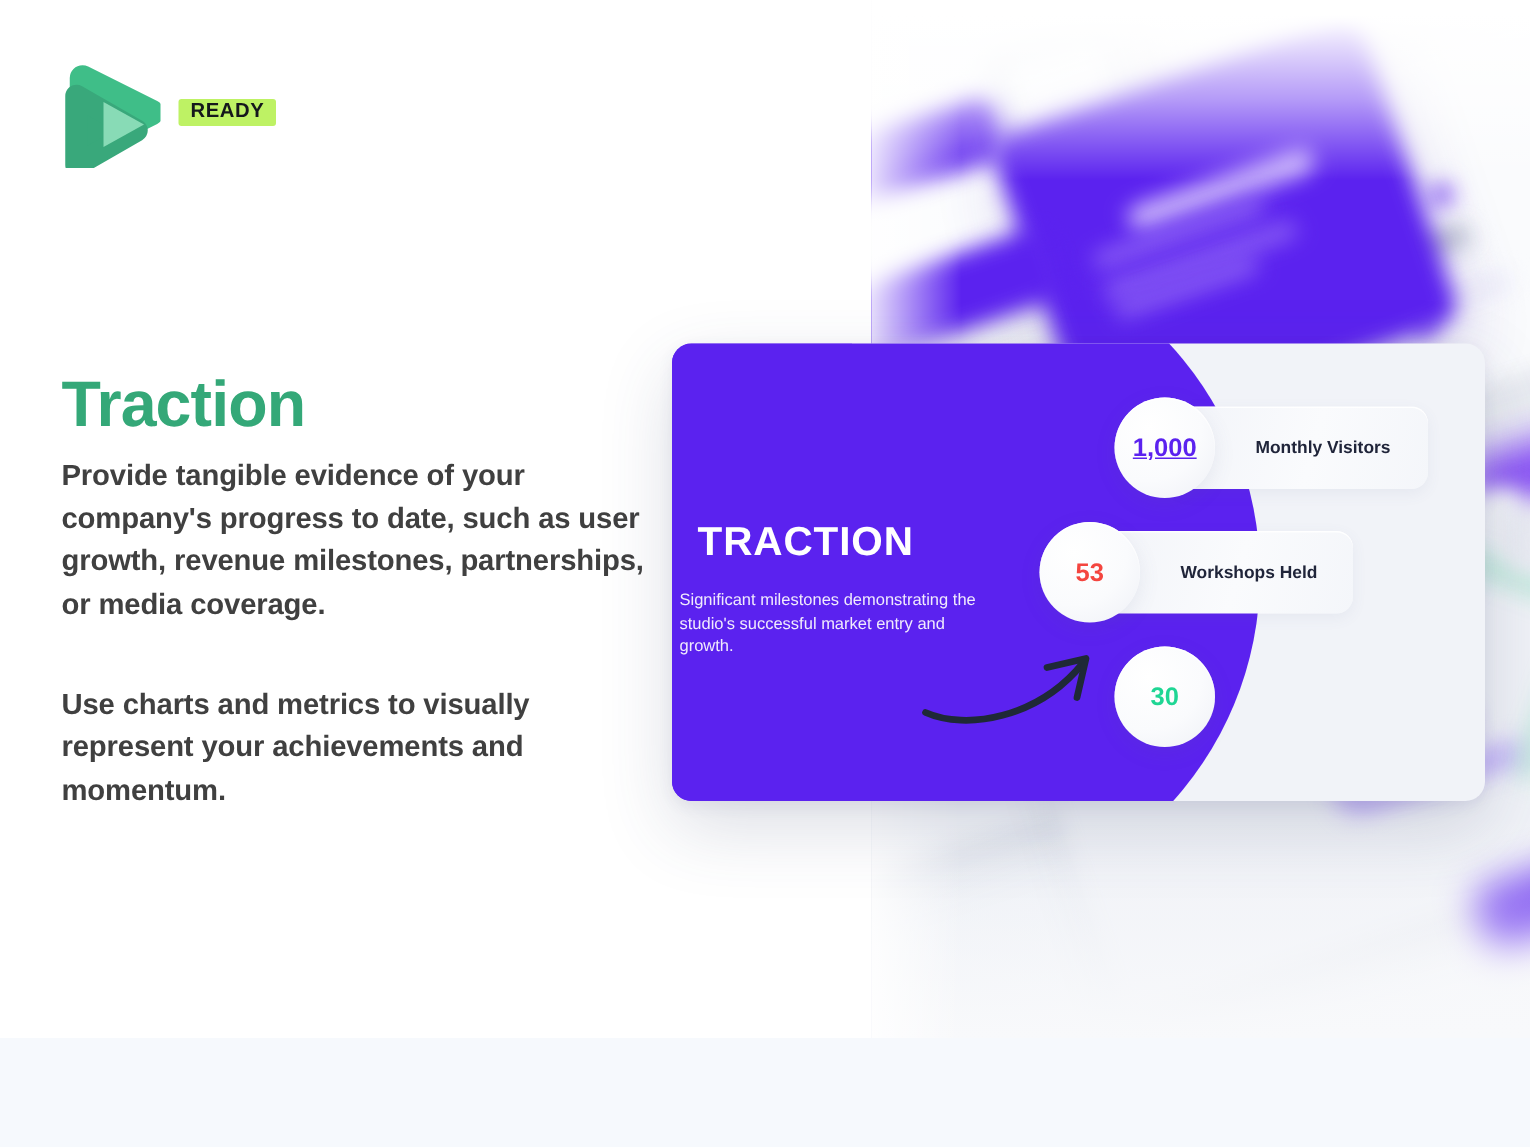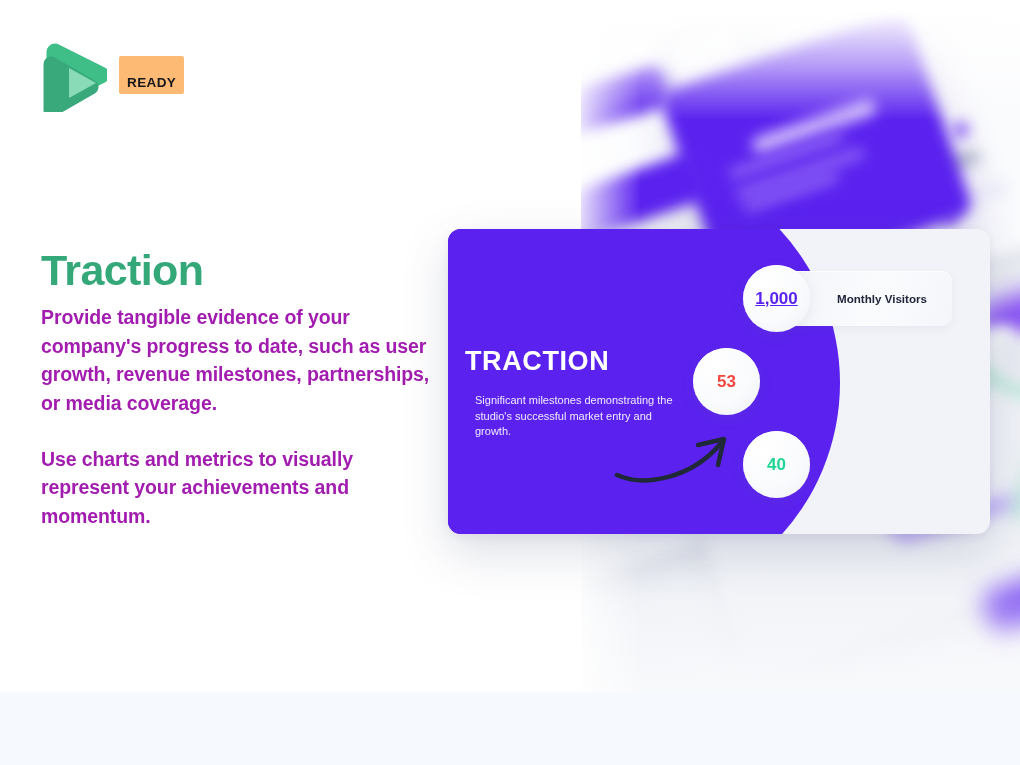--- a/index.html
+++ b/index.html
@@ -298,26 +298,26 @@
     height: 74px;
     flex: 0 0 auto;
   }
   .brand-text {
     display: flex;
     flex-direction: column;
     align-items: flex-start;
     gap: 2px;
   }
   .ready-badge {
-    background: #fdba74;
+    background: #bef264;
     color: #15171c;
     font-size: 13.5px;
     font-weight: bold;
     letter-spacing: 0.4px;
-    padding: 19px 8px 3px 8px;
+    padding: 0 8px 3px 8px;
     line-height: 1.15;
     border-radius: 2px;
   }
   .brand-name {
     font-size: 25px;
     font-weight: bold;
     color: #0d0f14;
     letter-spacing: -0.4px;
     line-height: 1.2;
     white-space: nowrap;
@@ -334,26 +334,26 @@
     line-height: 1.1;
   }
 
   .body-copy {
     position: absolute;
     left: 41px;
     top: 303px;
     width: 392px;
     font-size: 19.5px;
     font-weight: bold;
-    color: #a21caf;
+    color: #404040;
     line-height: 1.47;
     letter-spacing: -0.1px;
   }
   .body-copy p { margin: 0; }
-  .body-copy p + p { margin-top: 27px; }
+  .body-copy p + p { margin-top: 38px; }
 
   
   .slide-card {
     position: absolute;
     left: 448px;
     top: 229px;
     width: 542px;
     height: 305px;
     background: #f1f3f8;
     border-radius: 13px;
@@ -382,21 +382,21 @@
     left: 17px;
     top: 119px;
     color: #ffffff;
     font-size: 27px;
     font-weight: bold;
     letter-spacing: 0.6px;
     line-height: 1;
   }
   .slide-sub {
     position: absolute;
-    left: 27px;
+    left: 5px;
     top: 164px;
     width: 198px;
     color: #f0eafd;
     font-size: 11px;
     line-height: 1.42;
   }
   .slide-arrow {
     position: absolute;
     left: 166px;
     top: 198px;
@@ -544,28 +544,31 @@
       <div class="metric m1">
         <div class="metric-pill">
           <span class="metric-label">Monthly Visitors</span>
         </div>
         <div class="metric-circle val-purple">
           <span>1,000</span>
         </div>
       </div>
 
       <div class="metric m2">
+        <div class="metric-pill">
+          <span class="metric-label">Workshops Held</span>
+        </div>
         <div class="metric-circle val-red">
           <span>53</span>
         </div>
       </div>
 
       <div class="metric m3">
         <div class="metric-circle val-green">
-          <span>40</span>
+          <span>30</span>
         </div>
       </div>
 
     </div>
   </div>
 
   <div class="footer-band"></div>
 
 </div>
 

